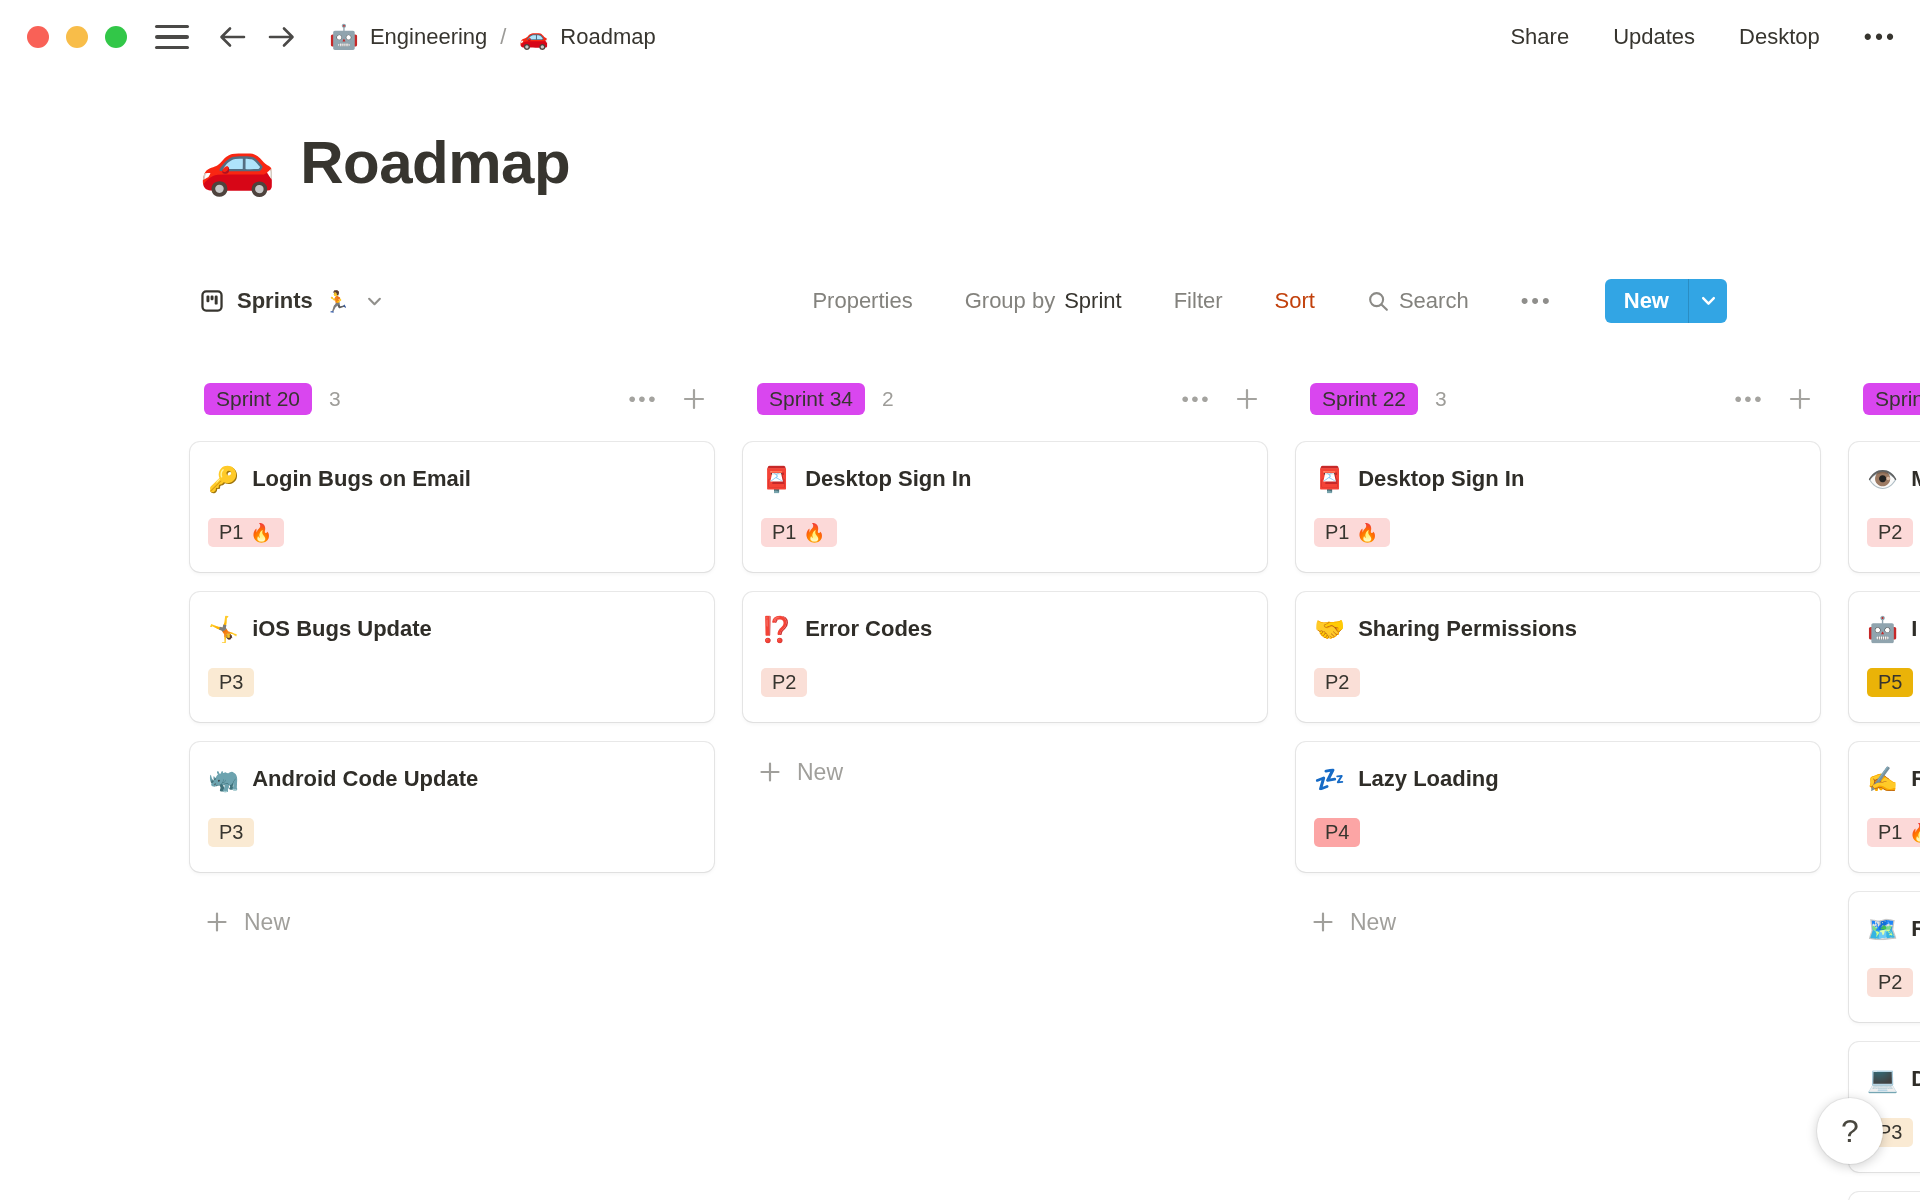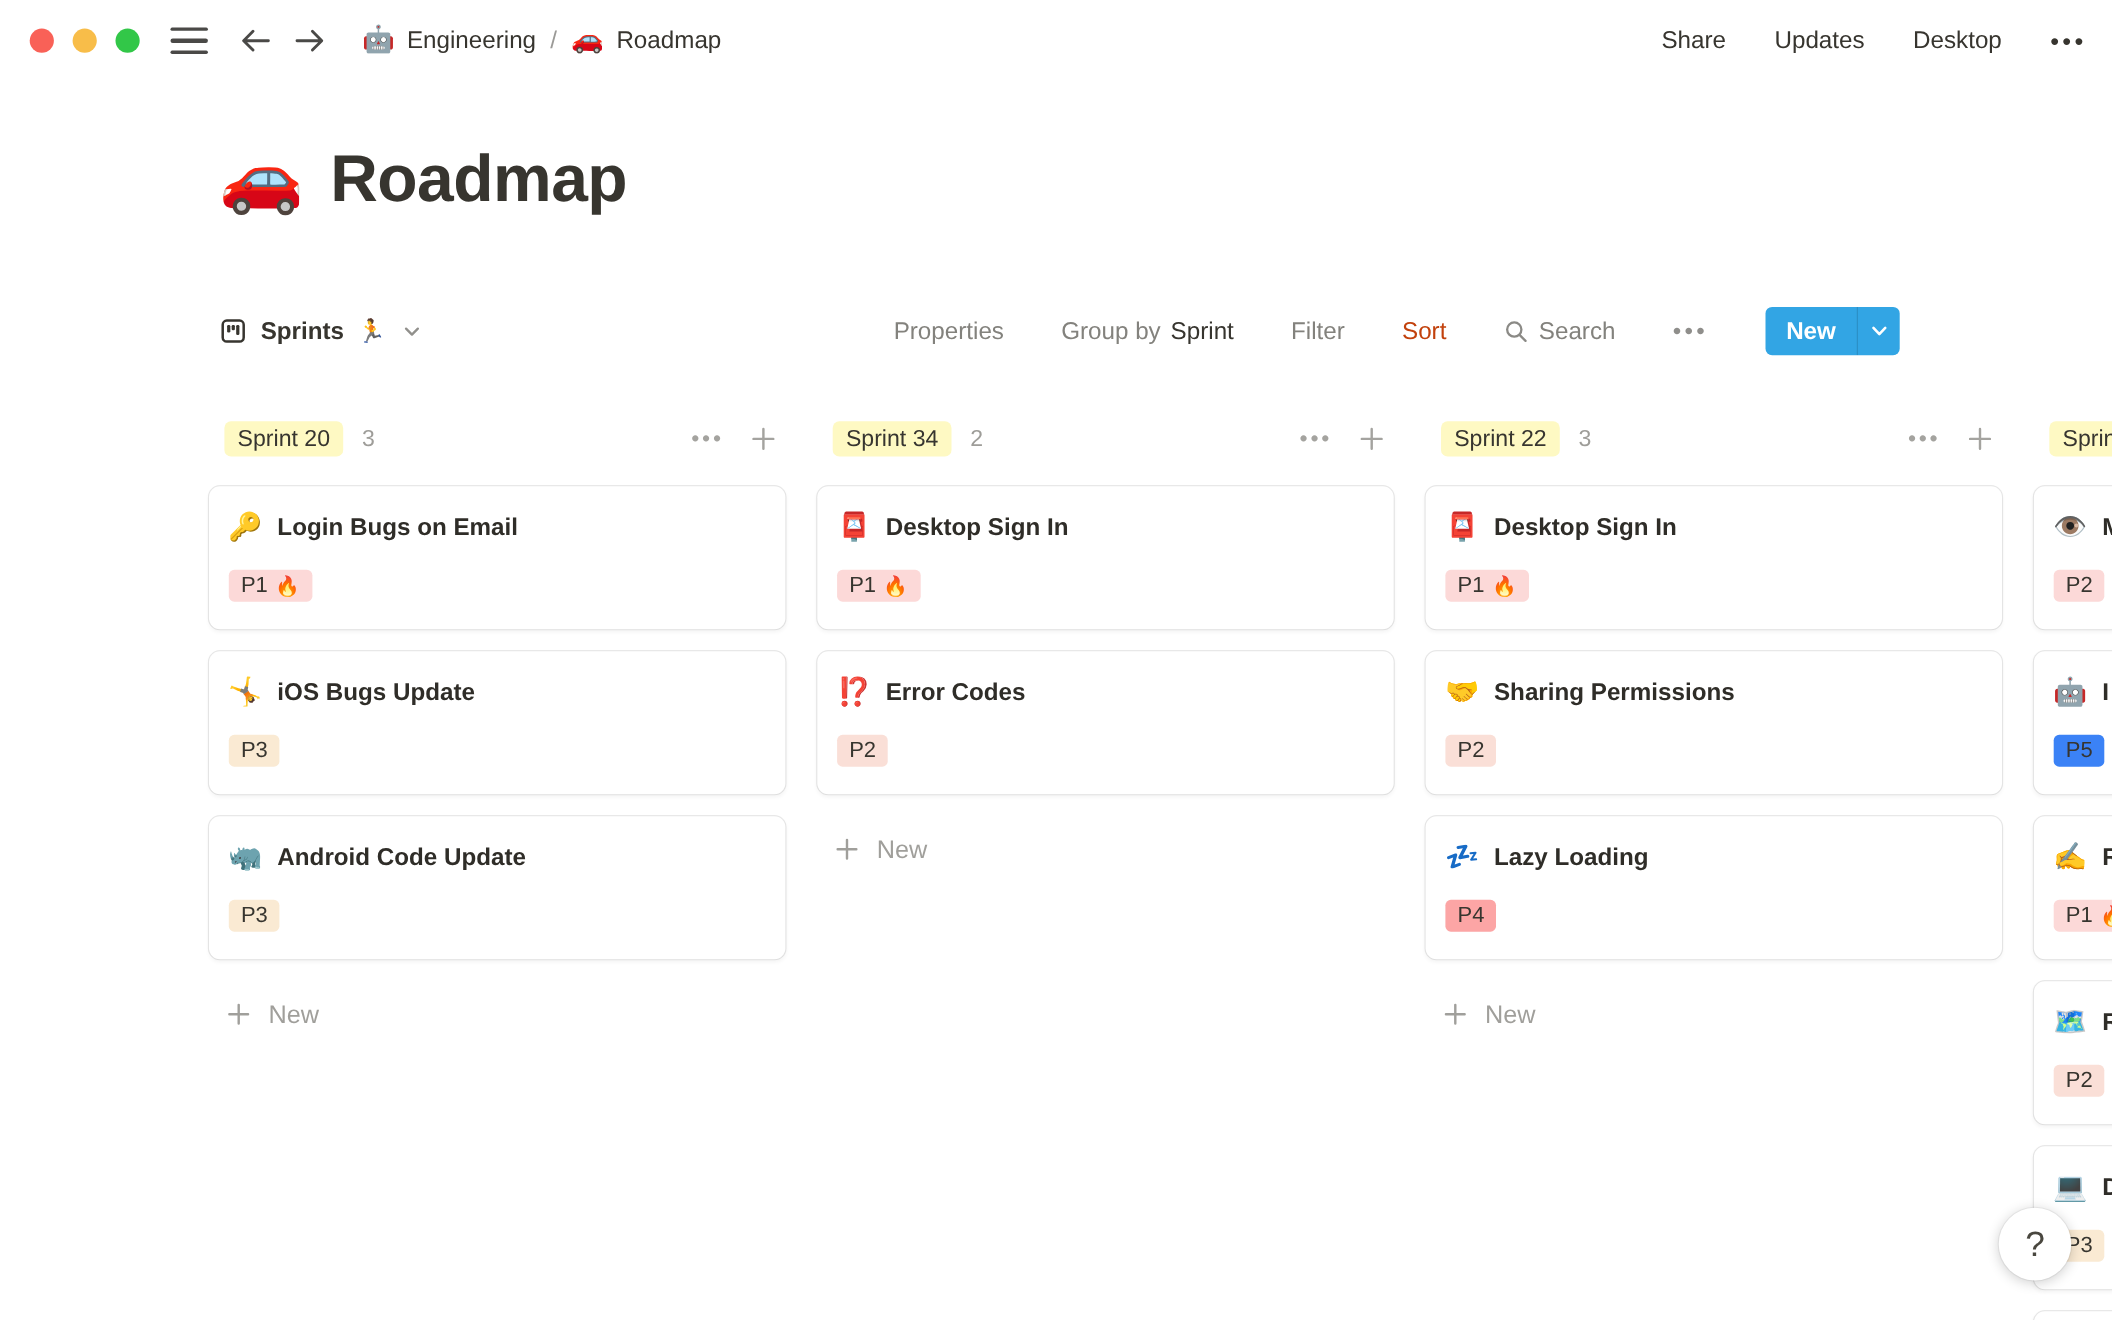--- a/index.html
+++ b/index.html
@@ -45,21 +45,21 @@
   .new-btn{display:flex;align-items:stretch;height:44px;border-radius:6px;overflow:hidden;
            background:#32A5E4;cursor:pointer;}
   .new-btn .label{display:flex;align-items:center;padding:0 19px;color:#fff;font-size:22px;font-weight:600;}
   .new-btn .chev{display:flex;align-items:center;justify-content:center;width:38px;
                  border-left:1px solid rgba(0,0,0,0.14);}
 
   
   .board{position:absolute;left:190px;top:382px;display:flex;gap:29px;}
   .column{width:524px;flex:0 0 524px;}
   .col-header{height:34px;display:flex;align-items:center;margin-bottom:26px;}
-  .col-pill{margin-left:14px;background:#fef9c3;border-radius:6px;padding:4px 12px;font-size:21px;
+  .col-pill{margin-left:14px;background:#d946ef;border-radius:6px;padding:4px 12px;font-size:21px;
             color:#373530;font-weight:500;white-space:nowrap;cursor:pointer;}
   .col-count{margin-left:17px;font-size:21px;color:#9E9D99;}
   .col-header .spacer{flex:1;}
   .col-dots{font-size:21px;letter-spacing:2.5px;color:#A4A39F;cursor:pointer;margin-right:22px;}
   .col-plus{cursor:pointer;margin-right:6px;display:flex;}
   .card{box-sizing:border-box;height:130px;background:#fff;border-radius:10px;margin-bottom:20px;
         box-shadow:0 0 0 1px rgba(15,15,15,0.09), 0 2px 4px rgba(15,15,15,0.05);
         padding:24px 18px 0 18px;cursor:pointer;}
   .card-line{display:flex;align-items:center;gap:13px;}
   .card-line .emoji{font-size:25px;line-height:1;white-space:nowrap;}
@@ -327,21 +327,21 @@
       <span class="badge" style="background: rgb(252, 217, 216);">
         <span>P2</span>
 
       </span>
     </div>
           <div class="card">
       <div class="card-line">
         <span class="emoji">🤖</span>
         <span class="card-title">I</span>
       </div>
-      <span class="badge" style="background: #3b82f6;">
+      <span class="badge" style="background: #eab308;">
         <span>P5</span>
 
       </span>
     </div>
           <div class="card">
       <div class="card-line">
         <span class="emoji">✍️</span>
         <span class="card-title">R</span>
       </div>
       <span class="badge" style="background: rgb(252, 217, 216);">

